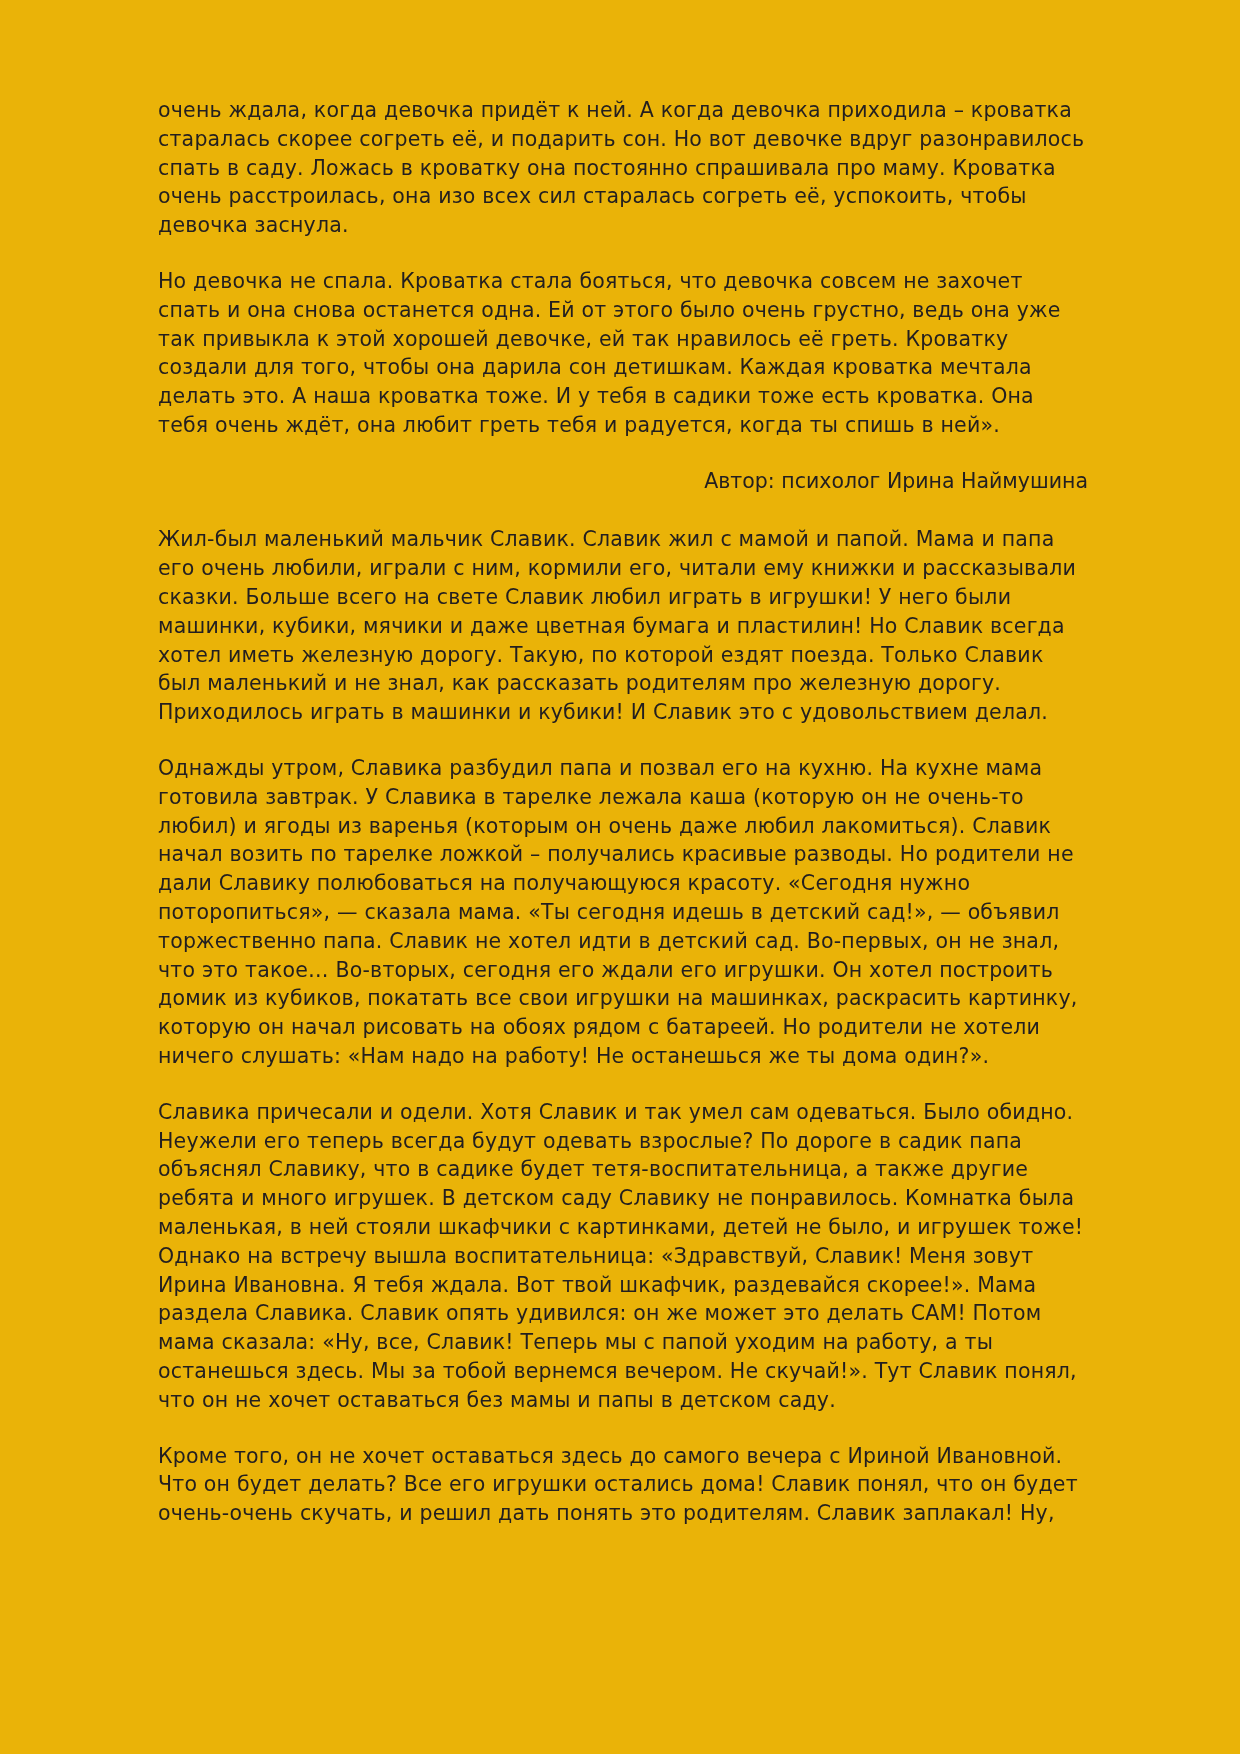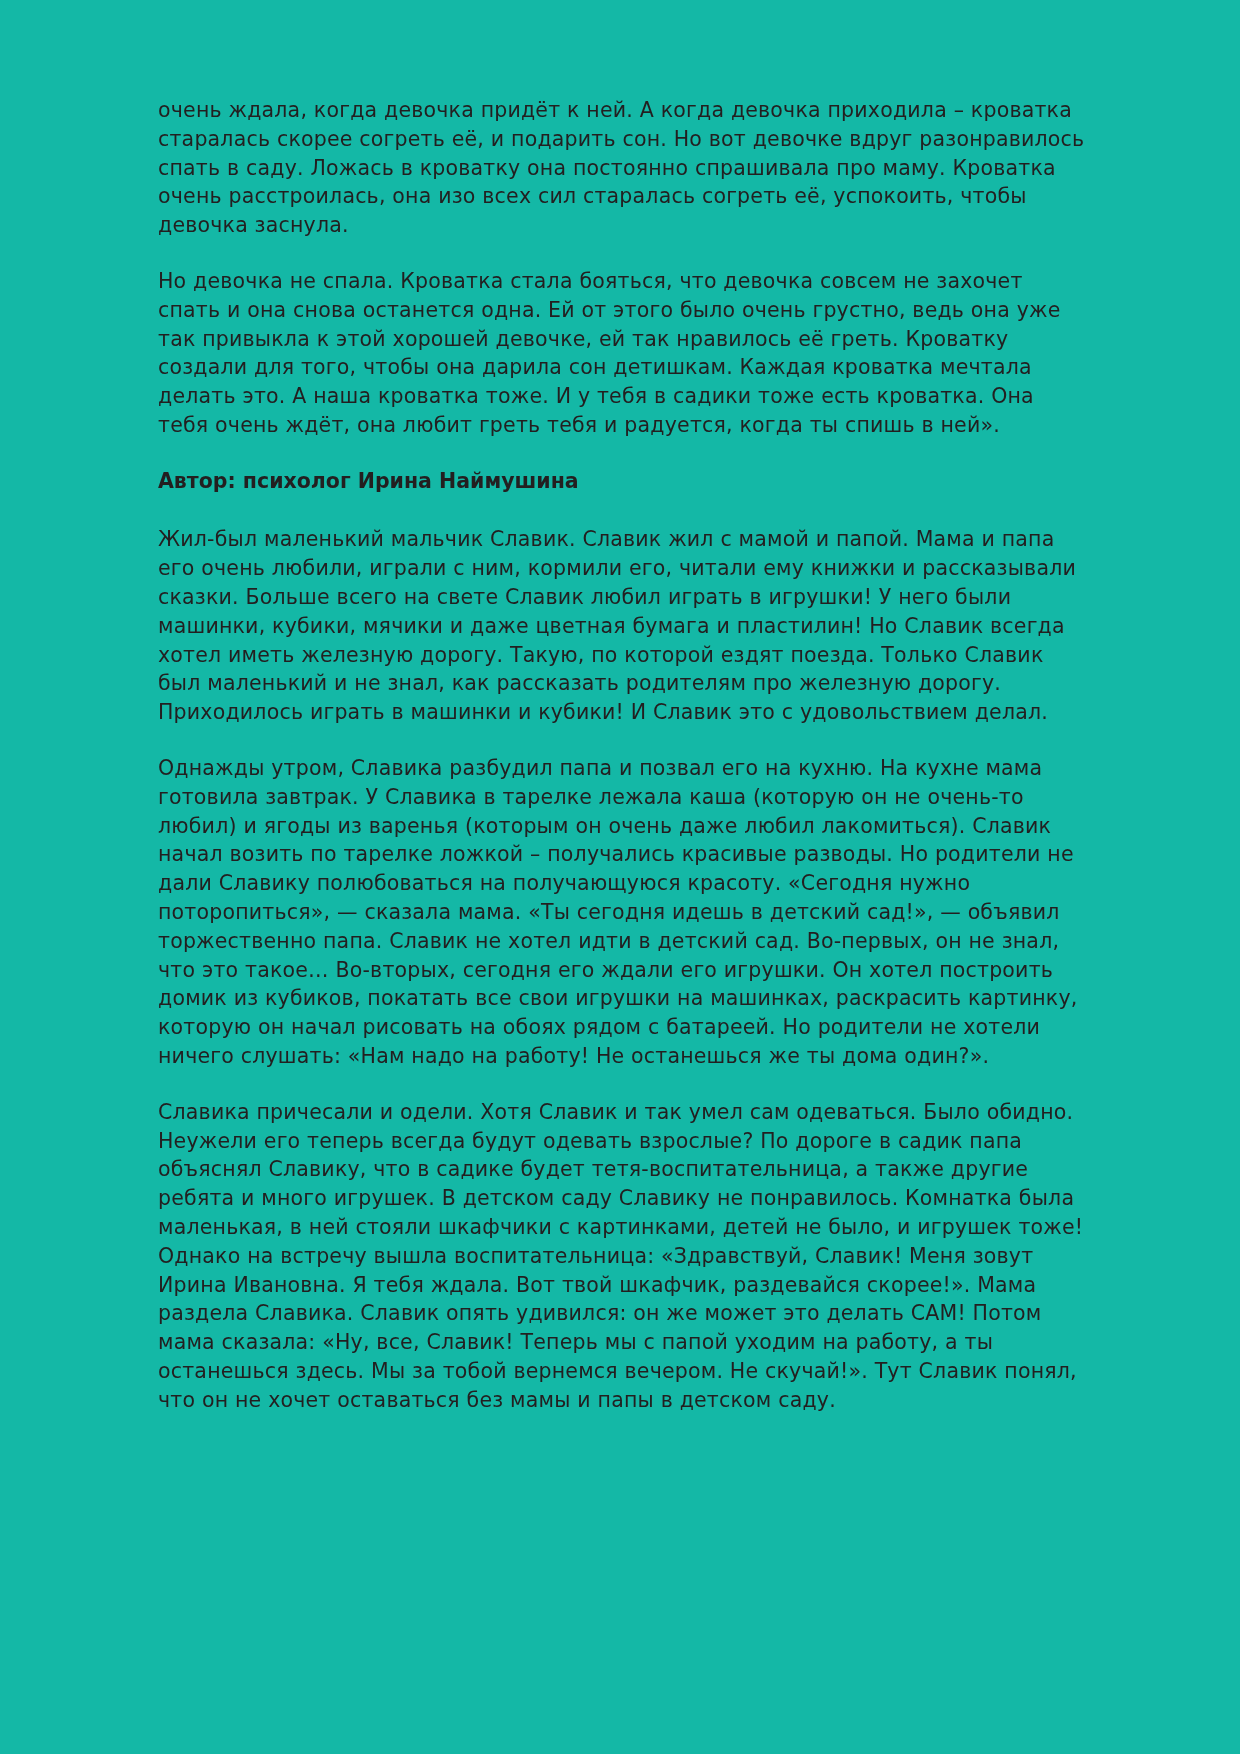--- a/index.html
+++ b/index.html
@@ -9,21 +9,21 @@
     background: #ffffff;
   }
   body {
     font-family: "DejaVu Sans", sans-serif;
     color: #000000;
   }
   .page {
     width: 1240px;
     height: 1754px;
     box-sizing: border-box;
-    background: #14b8a6;
+    background: #eab308;
     margin: 0 auto;
     position: relative;
     overflow: hidden;
   }
   .content {
     position: absolute;
     left: 158px;
     top: 96px;
     width: 930px;
   }
@@ -32,22 +32,23 @@
     font-size: 20.5px;
     line-height: 1.405;
     text-align: left;
     color: #231f20;
     letter-spacing: 0.01em;
   }
   p.author {
     margin: 0 0 30px 0;
     font-size: 20.5px;
     line-height: 1.4;
-    font-weight: bold;
+    font-weight: normal;
     color: #231f20;
+    text-align: right;
   }
   h2.section-heading {
     margin: 0 0 28px 0;
     font-size: 28.5px;
     line-height: 1.3;
     font-weight: normal;
     color: #231f20;
     letter-spacing: 0.005em;
   }
 </style>
@@ -59,15 +60,16 @@
 
     <p class="body-text">очень ждала, когда девочка придёт к ней. А когда девочка приходила – кроватка старалась скорее согреть её, и подарить сон. Но вот девочке вдруг разонравилось спать в саду. Ложась в кроватку она постоянно спрашивала про маму. Кроватка очень расстроилась, она изо всех сил старалась согреть её, успокоить, чтобы девочка заснула.</p>
     <p class="body-text">Но девочка не спала. Кроватка стала бояться, что девочка совсем не захочет спать и она снова останется одна. Ей от этого было очень грустно, ведь она уже так привыкла к этой хорошей девочке, ей так нравилось её греть. Кроватку создали для того, чтобы она дарила сон детишкам. Каждая кроватка мечтала делать это. А наша кроватка тоже. И у тебя в садики тоже есть кроватка. Она тебя очень ждёт, она любит греть тебя и радуется, когда ты спишь в ней».</p>
 
     <p class="author">Автор: психолог Ирина Наймушина</p>
 
 
     <p class="body-text">Жил-был маленький мальчик Славик. Славик жил с мамой и папой. Мама и папа его очень любили, играли с ним, кормили его, читали ему книжки и рассказывали сказки. Больше всего на свете Славик любил играть в игрушки! У него были машинки, кубики, мячики и даже цветная бумага и пластилин! Но Славик всегда хотел иметь железную дорогу. Такую, по которой ездят поезда. Только Славик был маленький и не знал, как рассказать родителям про железную дорогу. Приходилось играть в машинки и кубики! И Славик это с удовольствием делал.</p>
     <p class="body-text">Однажды утром, Славика разбудил папа и позвал его на кухню. На кухне мама готовила завтрак. У Славика в тарелке лежала каша (которую он не очень-то любил) и ягоды из варенья (которым он очень даже любил лакомиться). Славик начал возить по тарелке ложкой – получались красивые разводы. Но родители не дали Славику полюбоваться на получающуюся красоту. «Сегодня нужно поторопиться», — сказала мама. «Ты сегодня идешь в детский сад!», — объявил торжественно папа. Славик не хотел идти в детский сад. Во-первых, он не знал, что это такое… Во-вторых, сегодня его ждали его игрушки. Он хотел построить домик из кубиков, покатать все свои игрушки на машинках, раскрасить картинку, которую он начал рисовать на обоях рядом с батареей. Но родители не хотели ничего слушать: «Нам надо на работу! Не останешься же ты дома один?».</p>
     <p class="body-text">Славика причесали и одели. Хотя Славик и так умел сам одеваться. Было обидно. Неужели его теперь всегда будут одевать взрослые? По дороге в садик папа объяснял Славику, что в садике будет тетя-воспитательница, а также другие ребята и много игрушек. В детском саду Славику не понравилось. Комнатка была маленькая, в ней стояли шкафчики с картинками, детей не было, и игрушек тоже! Однако на встречу вышла воспитательница: «Здравствуй, Славик! Меня зовут Ирина Ивановна. Я тебя ждала. Вот твой шкафчик, раздевайся скорее!». Мама раздела Славика. Славик опять удивился: он же может это делать САМ! Потом мама сказала: «Ну, все, Славик! Теперь мы с папой уходим на работу, а ты останешься здесь. Мы за тобой вернемся вечером. Не скучай!». Тут Славик понял, что он не хочет оставаться без мамы и папы в детском саду.</p>
+    <p class="body-text">Кроме того, он не хочет оставаться здесь до самого вечера с Ириной Ивановной. Что он будет делать? Все его игрушки остались дома! Славик понял, что он будет очень-очень скучать, и решил дать понять это родителям. Славик заплакал! Ну,</p>
 
   </div>
 </div>
 
 </body></html>

